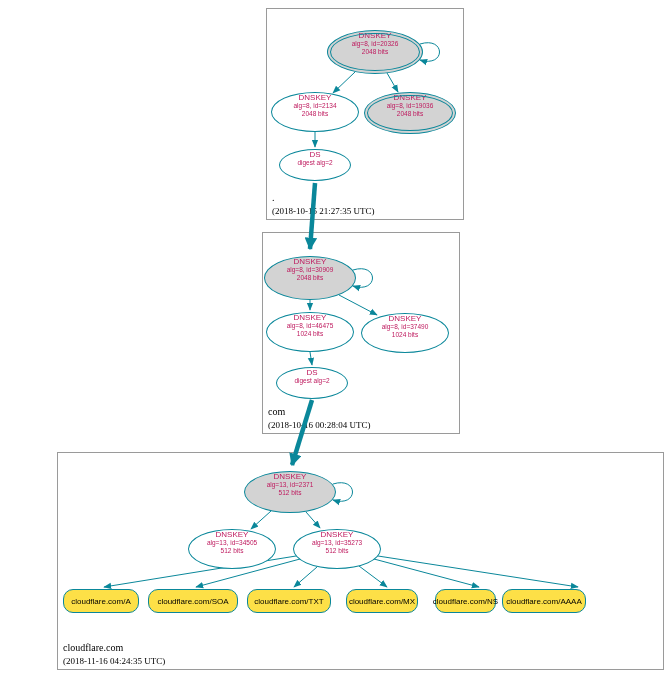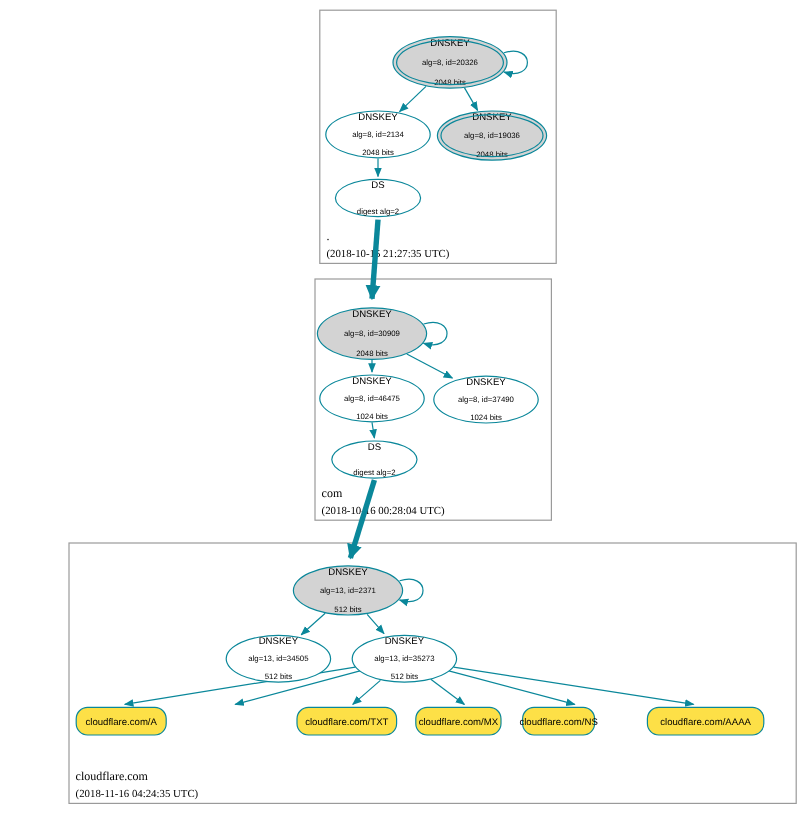--- a/index.html
+++ b/index.html
@@ -28,22 +28,22 @@
   }
   svg.edges{
     position:absolute;left:0;top:0;z-index:1;pointer-events:none;
   }
   .edge{stroke:#0a879a;stroke-width:1;fill:none;}
   .edge.thick{stroke-width:4.5;}
   .node{
     position:absolute;z-index:2;
     border:1px solid #0a879a;border-radius:50%;
     background:#ffffff;
-    display:flex;flex-direction:column;align-items:center;justify-content:space-between;
-    text-align:center;color:#000000;box-sizing:border-box;
+    display:flex;flex-direction:column;align-items:center;justify-content:flex-start;
+    text-align:center;color:#be185d;box-sizing:border-box;
   }
   .node.gray{background:#d3d3d3;}
   .node.dbl::after{
     content:"";position:absolute;inset:2px;
     border:1px solid #0a879a;border-radius:50%;pointer-events:none;
   }
   .t1{font-size:8px;line-height:9px;white-space:nowrap;}
   .t2{font-size:6.5px;line-height:7.5px;white-space:nowrap;}
   .rrset{
     position:absolute;z-index:2;top:589px;height:24px;
@@ -157,26 +157,29 @@
   </div>
   <div class="node" style="left:293px;top:529px;width:88px;height:40px">
     <span class="t1">DNSKEY</span>
     <span class="t2">alg=13, id=35273</span>
     <span class="t2">512 bits</span>
   </div>
 
   <div class="rrset" style="left:63px;width:76px">
     <span>cloudflare.com/A</span>
   </div>
+  <div class="rrset" style="left:148px;width:90px">
+    <span>cloudflare.com/SOA</span>
+  </div>
   <div class="rrset" style="left:247px;width:84px">
     <span>cloudflare.com/TXT</span>
   </div>
   <div class="rrset" style="left:346px;width:72px">
     <span>cloudflare.com/MX</span>
   </div>
   <div class="rrset" style="left:435px;width:61px">
     <span>cloudflare.com/NS</span>
   </div>
-  <div class="rrset" style="left:539px;width:98px">
+  <div class="rrset" style="left:502px;width:84px">
     <span>cloudflare.com/AAAA</span>
   </div>
 
 </div>
 
 </body></html>

